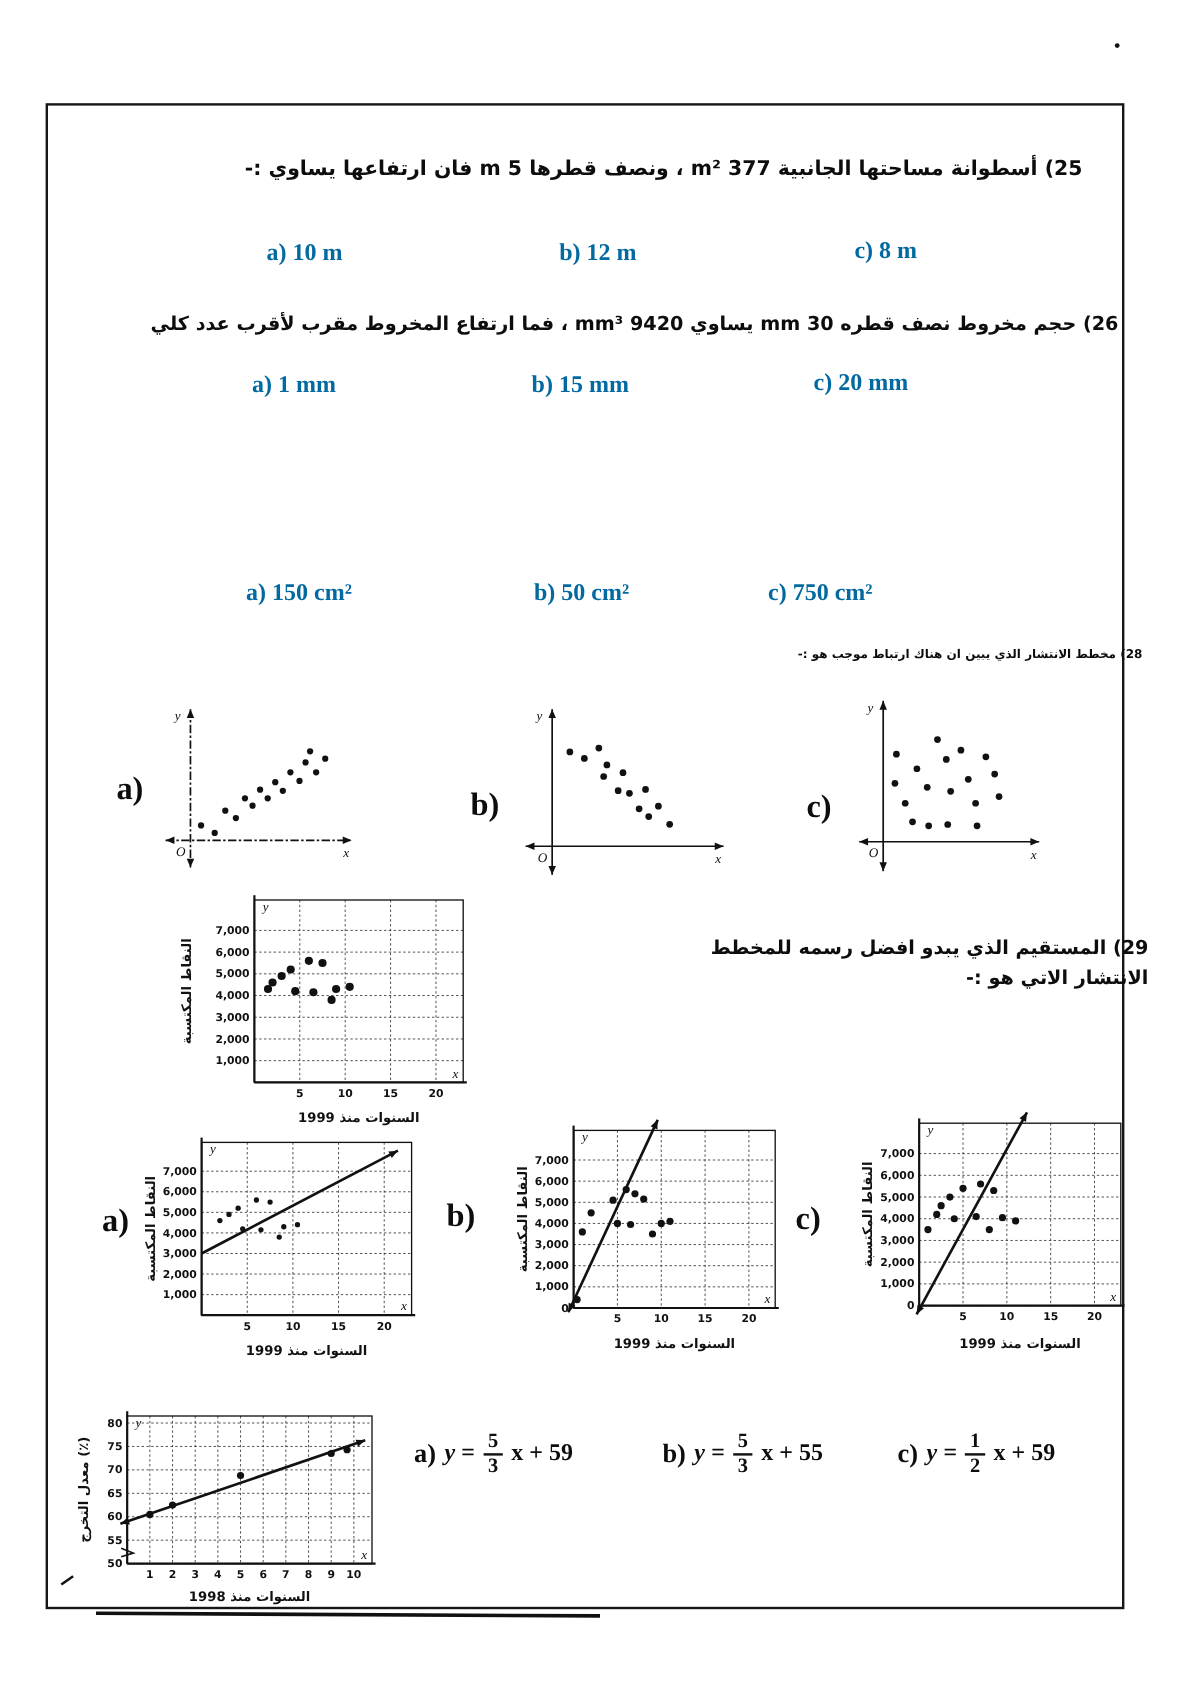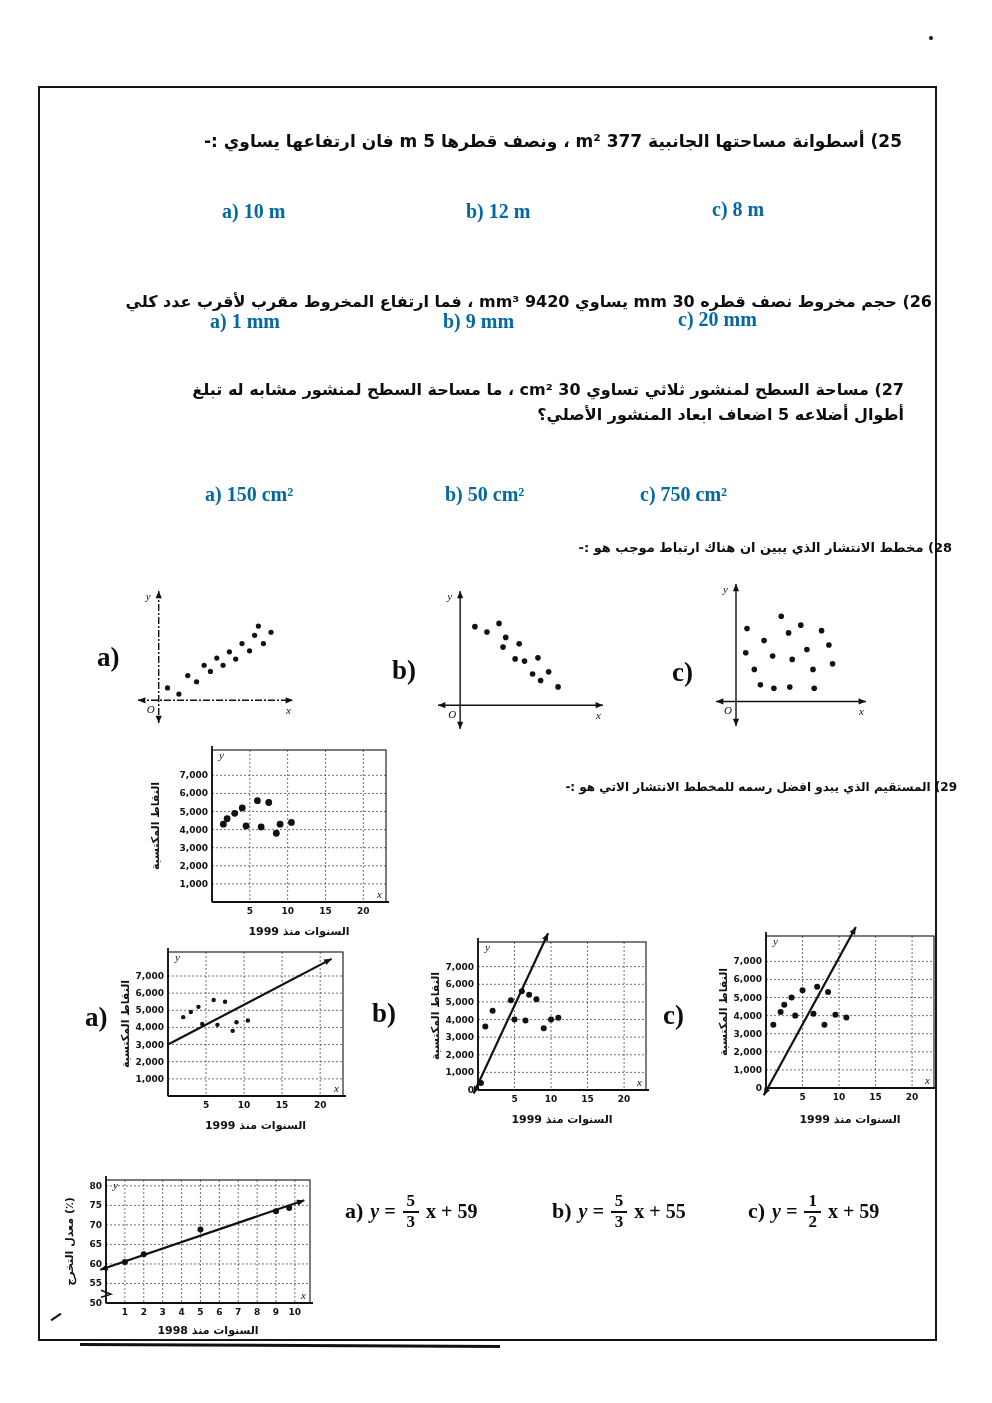--- a/index.html
+++ b/index.html
@@ -28,31 +28,30 @@
 <body>
 
 <div id="page">
   <div id="frame"></div>
 
   <div class="q" style="left:160px;right:90px;top:128px;font-size:17px;">25) أسطوانة مساحتها الجانبية 377 m² ، ونصف قطرها 5 m فان ارتفاعها يساوي :-</div>
   <span class="ans" style="left:222px;top:200px"><span>a)</span> <span>10 m</span></span>
   <span class="ans" style="left:466px;top:200px"><span>b)</span> <span>12 m</span></span>
   <span class="ans" style="left:712px;top:198px"><span>c)</span> <span>8 m</span></span>
 
-  <div class="q" style="left:100px;right:60px;top:258px;font-size:16px;margin-top:32px;">26) حجم مخروط نصف قطره 30 mm يساوي 9420 mm³ ، فما ارتفاع المخروط مقرب لأقرب عدد كلي</div>
+  <div class="q" style="left:100px;right:60px;top:258px;font-size:16px;">26) حجم مخروط نصف قطره 30 mm يساوي 9420 mm³ ، فما ارتفاع المخروط مقرب لأقرب عدد كلي</div>
   <span class="ans" style="left:210px;top:310px"><span>a)</span> <span>1 mm</span></span>
-  <span class="ans" style="left:443px;top:310px"><span>b)</span> <span>9 mm</span></span>
+  <span class="ans" style="left:443px;top:310px"><span>b)</span> <span>15 mm</span></span>
   <span class="ans" style="left:678px;top:308px"><span>c)</span> <span>20 mm</span></span>
 
-  <div class="q" style="left:155px;right:88px;top:378px;font-size:16px;">27) مساحة السطح لمنشور ثلاثي تساوي 30 cm² ، ما مساحة السطح لمنشور مشابه له تبلغ أطوال أضلاعه 5 اضعاف ابعاد المنشور الأصلي؟</div>
   <span class="ans" style="left:205px;top:483px"><span>a)</span> <span>150 cm²</span></span>
   <span class="ans" style="left:445px;top:483px"><span>b)</span> <span>50 cm²</span></span>
   <span class="ans" style="left:640px;top:483px"><span>c)</span> <span>750 cm²</span></span>
 
-  <div class="q" style="left:490px;right:40px;top:538px;font-size:13px;">28) مخطط الانتشار الذي يبين ان هناك ارتباط موجب هو :-</div>
+  <div class="q" style="left:490px;right:40px;top:538px;font-size:10px;">28) مخطط الانتشار الذي يبين ان هناك ارتباط موجب هو :-</div>
   <span class="optlabel" style="left:97px;top:642px">a)</span>
   <span class="optlabel" style="left:392px;top:655px">b)</span>
   <span class="optlabel" style="left:672px;top:657px">c)</span>
   <svg class="chart" width="175" height="152" style="left:128px;top:583px">
       <line x1="10" y1="117.27272727272728" x2="165" y2="117.27272727272728" stroke="#111" stroke-width="1.4" stroke-dasharray="7 2 2 2"></line>
       <polygon points="165,117.27272727272728 157.6315120479769,120.38807401119648 157.6315120479769,114.15738053425808" fill="#111"></polygon>
       <polygon points="10,117.27272727272728 17.36848795202308,114.15738053425807 17.36848795202308,120.38807401119648" fill="#111"></polygon>
       <line x1="30.71428571428571" y1="8" x2="30.71428571428571" y2="140" stroke="#111" stroke-width="1.4" stroke-dasharray="7 2 2 2"></line>
       <polygon points="30.71428571428571,140 27.598938975816505,132.6315120479769 33.829632452754915,132.6315120479769" fill="#111"></polygon>
       <polygon points="30.71428571428571,8 33.82963245275492,15.368487952023077 27.59893897581651,15.36848795202308" fill="#111"></polygon>
@@ -123,21 +122,21 @@
       <circle cx="94.77777777777776" cy="49.136363636363626" r="2.8" fill="#111"></circle>
       <circle cx="100.88888888888887" cy="73.46969696969697" r="2.8" fill="#111"></circle>
       <circle cx="106.99999999999999" cy="93.37878787878788" r="2.8" fill="#111"></circle>
       <circle cx="108.22222222222223" cy="112.18181818181819" r="2.8" fill="#111"></circle>
       <circle cx="115.55555555555554" cy="54.66666666666667" r="2.8" fill="#111"></circle>
       <circle cx="122.88888888888887" cy="69.04545454545456" r="2.8" fill="#111"></circle>
       <circle cx="126.55555555555556" cy="87.84848484848486" r="2.8" fill="#111"></circle>
       <circle cx="39.77777777777777" cy="76.7878787878788" r="2.8" fill="#111"></circle>
     </svg>
 
-  <div class="q" style="left:540px;right:35px;top:778px;font-size:12px;">29) المستقيم الذي يبدو افضل رسمه للمخطط الانتشار الاتي هو :-</div>
+  <div class="q" style="left:540px;right:35px;top:778px;font-size:16px;">29) المستقيم الذي يبدو افضل رسمه للمخطط الانتشار الاتي هو :-</div>
   <svg class="chart" width="250" height="196" style="left:148px;top:742px">
       <line x1="101.82608695652173" y1="8" x2="101.82608695652173" y2="160" stroke="#333" stroke-width="0.7" stroke-dasharray="2 2"></line>
       <text x="101.82608695652173" y="172" text-anchor="middle" class="tick">5</text>
       <line x1="139.65217391304347" y1="8" x2="139.65217391304347" y2="160" stroke="#333" stroke-width="0.7" stroke-dasharray="2 2"></line>
       <text x="139.65217391304347" y="172" text-anchor="middle" class="tick">10</text>
       <line x1="177.47826086956522" y1="8" x2="177.47826086956522" y2="160" stroke="#333" stroke-width="0.7" stroke-dasharray="2 2"></line>
       <text x="177.47826086956522" y="172" text-anchor="middle" class="tick">15</text>
       <line x1="215.30434782608694" y1="8" x2="215.30434782608694" y2="160" stroke="#333" stroke-width="0.7" stroke-dasharray="2 2"></line>
       <text x="215.30434782608694" y="172" text-anchor="middle" class="tick">20</text>
       <line x1="64" y1="141.9047619047619" x2="238" y2="141.9047619047619" stroke="#333" stroke-width="0.7" stroke-dasharray="2 2"></line>

